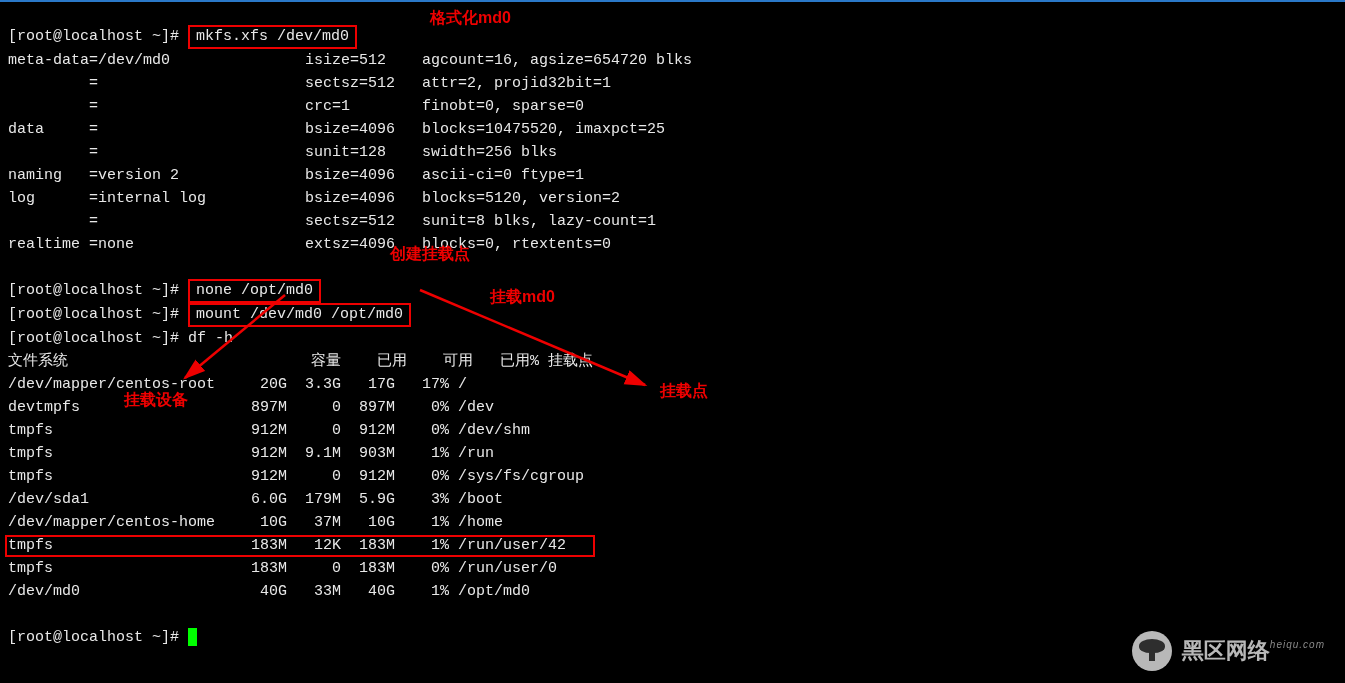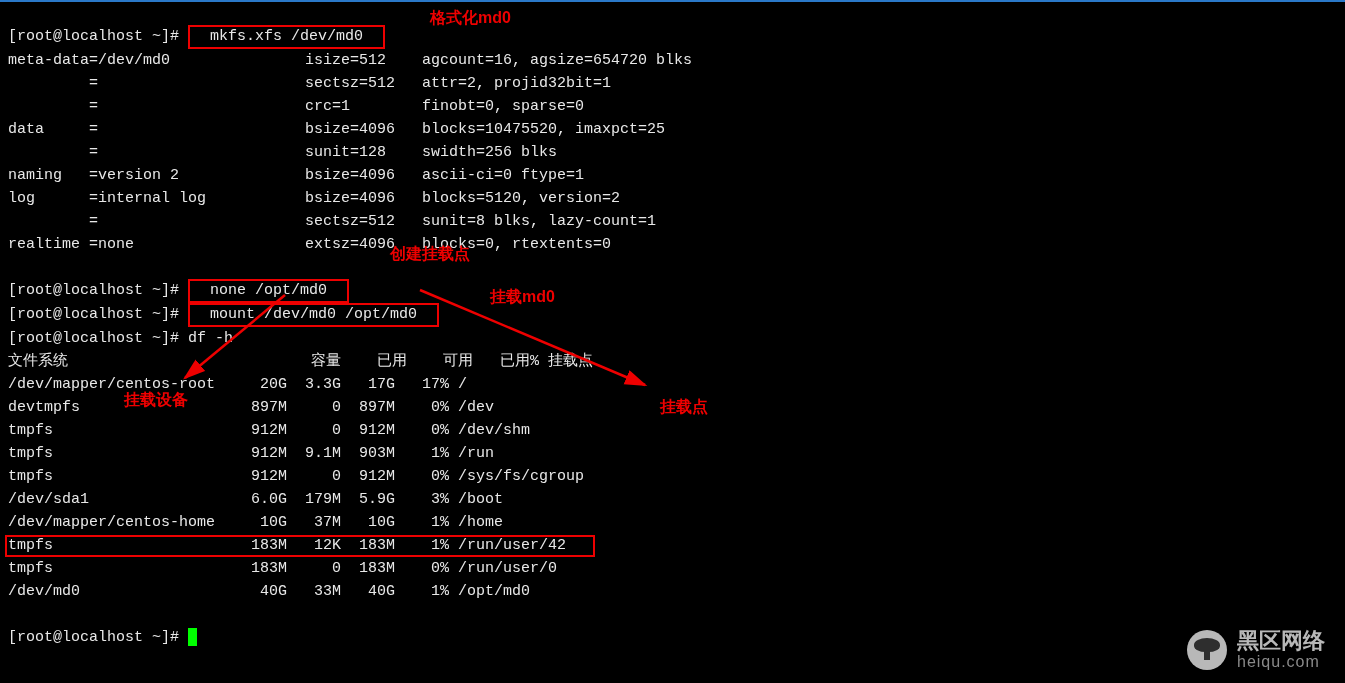--- a/index.html
+++ b/index.html
@@ -10,31 +10,31 @@
     line-height: 23px;
     color: #e8e8e8;
     width: 1345px;
     height: 683px;
     position: relative;
     overflow: hidden;
     padding-top: 2px;
   }
   .topbar { position:absolute; left:0; top:0; right:0; height:2px; background:#2a78c8; }
   .term { white-space: pre; padding-left: 8px; }
-  .red-box { border: 2px solid #e00; padding: 0 20px; display:inline-block; line-height: 20px; }
+  .red-box { border: 2px solid #e00; padding: 0 6px; display:inline-block; line-height: 20px; }
   .anno { position: absolute; color: #e00; font-family: "Microsoft YaHei","SimSun",sans-serif; font-size: 16px; font-weight: bold; }
   .cursor { display:inline-block; width:9px; height:18px; background:#0f0; vertical-align:text-bottom; }
   svg.arrow { position:absolute; pointer-events:none; }
   .watermark { position:absolute; right:20px; bottom:12px; display:flex; align-items:center; gap:10px; opacity:0.9;}
   .watermark .logo { width:40px; height:40px; border-radius:50%; background:#ccc; position:relative;}
   .watermark .logo::before{content:""; position:absolute; width:26px; height:14px; background:#333; border-radius:50% 50% 45% 45%; left:7px; top:8px;}
   .watermark .logo::after{content:""; position:absolute; width:6px; height:10px; background:#333; left:17px; top:20px;}
-  .watermark .txt { color:#ccc; font-family:"Microsoft YaHei",sans-serif; display:flex; flex-direction:column; line-height:1.1;}
+  .watermark .txt { color:#ccc; font-family:"Microsoft YaHei",sans-serif; display:flex; flex-direction:row; line-height:1.1;text-align:right;}
   .watermark .txt .t1{font-size:22px; font-weight:bold;}
-  .watermark .txt .t2{font-size:16px; letter-spacing:1px; color:#999;}
+  .watermark .txt .t2{font-size:10px; letter-spacing:1px; color:#999;font-style:italic;}
   .hl-row { position:absolute; border:2px solid #e00; }
 </style>
 </head>
 <body>
 <div class="topbar"></div>
 
 <div class="term">
 <span>[root@localhost ~]#</span> <span class="red-box">mkfs.xfs /dev/md0</span>
 <div id="mkfs-out">meta-data=/dev/md0               isize=512    agcount=16, agsize=654720 blks
          =                       sectsz=512   attr=2, projid32bit=1
@@ -59,21 +59,21 @@
 tmpfs                      183M   12K  183M    1% /run/user/42
 tmpfs                      183M     0  183M    0% /run/user/0
 /dev/md0                    40G   33M   40G    1% /opt/md0</div>
 <span>[root@localhost ~]#</span> <span class="cursor"></span>
 </div>
 
 <div class="anno" style="left:430px; top:6px;">格式化md0</div>
 <div class="anno" style="left:390px; top:242px;text-align:right;">创建挂载点</div>
 <div class="anno" style="left:490px; top:285px;text-align:right;">挂载md0</div>
 <div class="anno" style="left:124px; top:388px;">挂载设备</div>
-<div class="anno" style="left:660px; top:395px;">挂载点</div>
+<div class="anno" style="left:660px; top:379px;">挂载点</div>
 
 <svg class="arrow" style="left:130px; top:290px;" width="180" height="120">
   <defs>
       <marker id="ah1" markerWidth="10" markerHeight="10" refX="8" refY="3" orient="auto">
         <path d="M0,0 L9,3 L0,6 Z" fill="#e00"></path>
       </marker>
     </defs>
   <line x1="155" y1="5" x2="55" y2="88" stroke="#e00" stroke-width="2.5" marker-end="url(#ah1)"></line>
 </svg>
 <svg class="arrow" style="left:415px; top:285px;" width="260" height="120">

